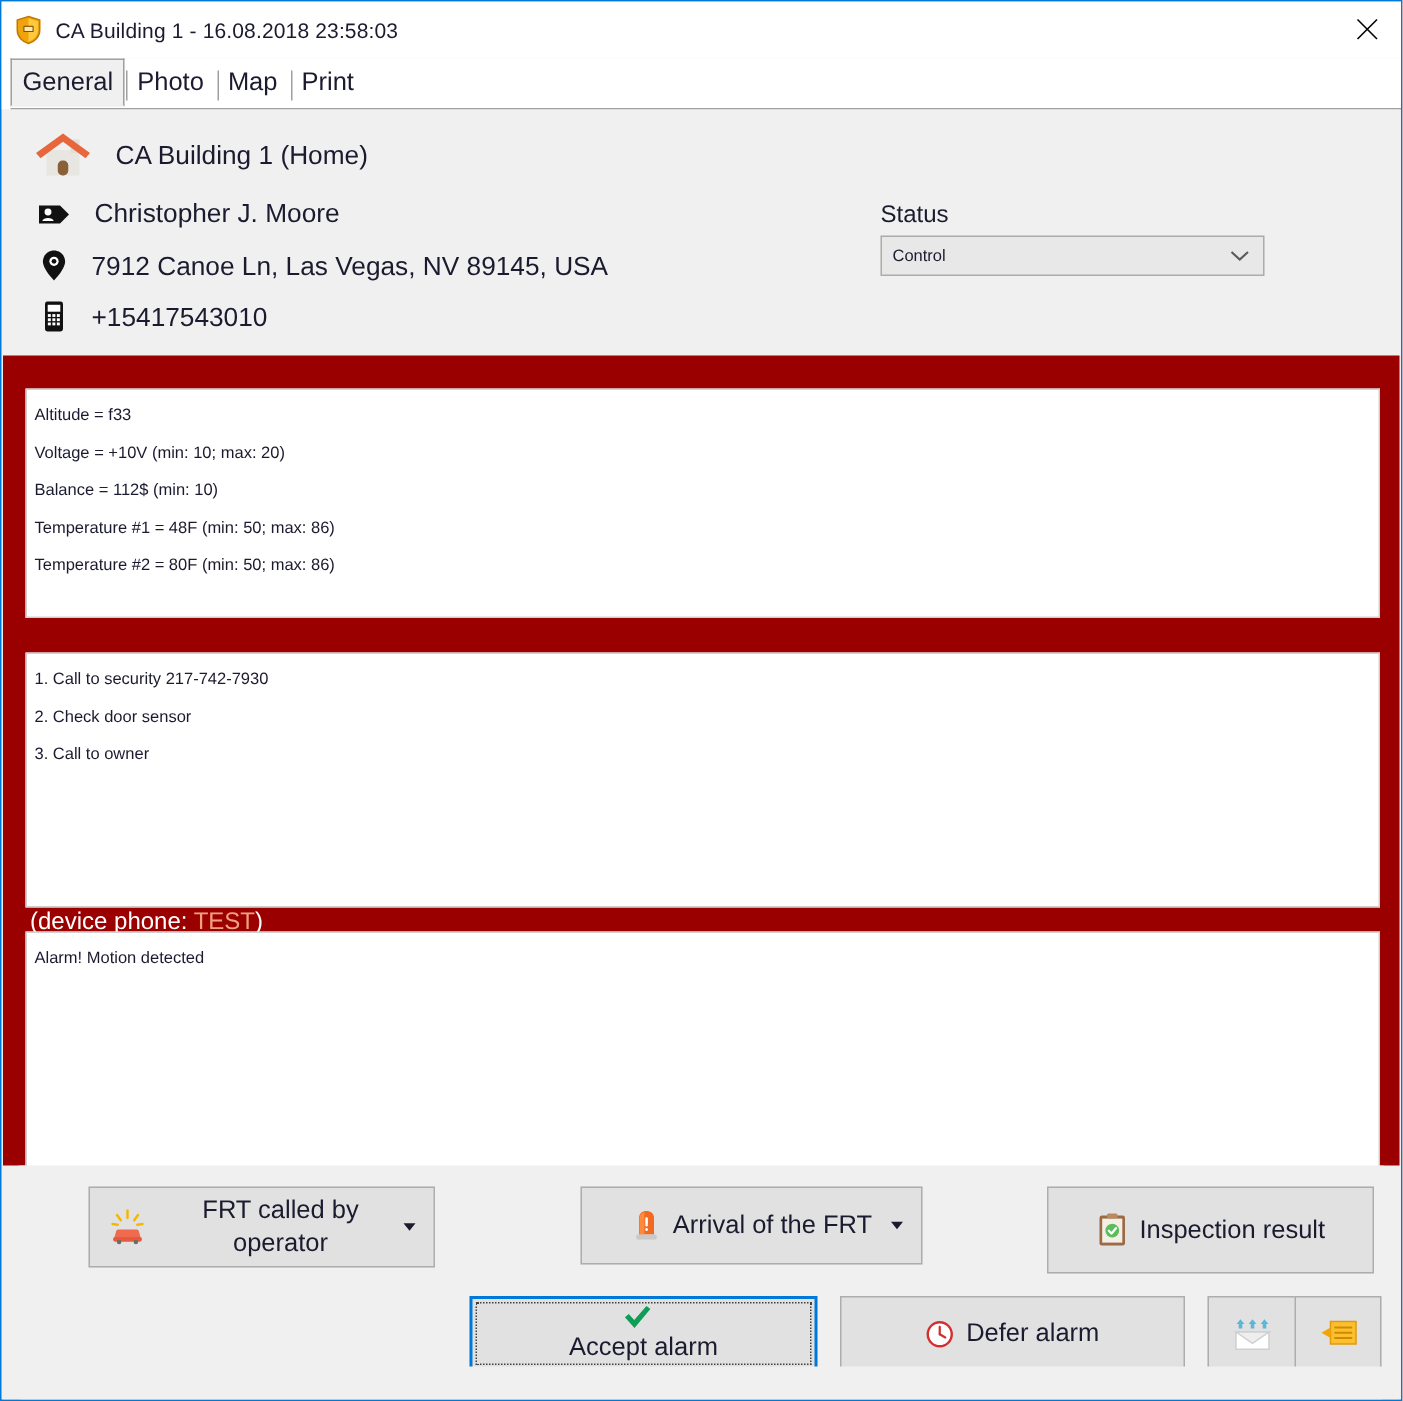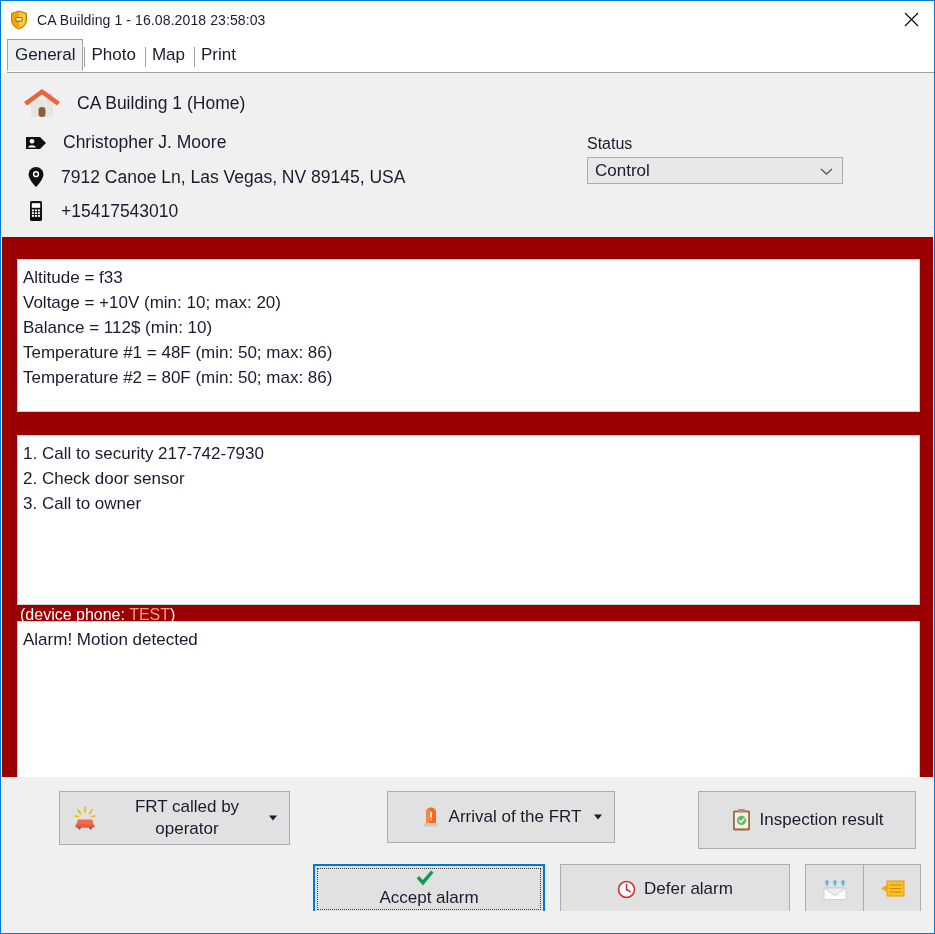--- a/index.html
+++ b/index.html
@@ -160,21 +160,21 @@
     position: relative;
     height: 27px;
     background: #e8e8e8;
     border: 1px solid #acacac;
     box-sizing: border-box;
     display: flex;
     align-items: center;
     cursor: default;
   }
   .combo-value {
-    font-size: 17px;
+    font-size: 11px;
     color: #1b1b2f;
     margin-left: 7px;
   }
   .combo-arrow {
     position: absolute;
     right: 9px; top: 50%;
     transform: translateY(-50%);
   }
 
   
@@ -189,21 +189,21 @@
     position: absolute;
     background: #ffffff;
     border: 1px solid #cfcfcf;
     box-sizing: border-box;
     overflow: hidden;
   }
   .panel-data   { left: 15px; top: 22px;  width: 903px; height: 153px; }
   .panel-instr  { left: 15px; top: 198px; width: 903px; height: 170px; }
   .panel-msg    { left: 15px; top: 384px; width: 903px; height: 185px; }
   .panel-line {
-    font-size: 17px;
+    font-size: 11px;
     color: #1b1b2f;
     line-height: 25px;
     white-space: pre;
     padding-left: 5px;
   }
   .panel-data .panel-line:first-child,
   .panel-instr .panel-line:first-child,
   .panel-msg .panel-line:first-child {
     margin-top: 5px;
   }

